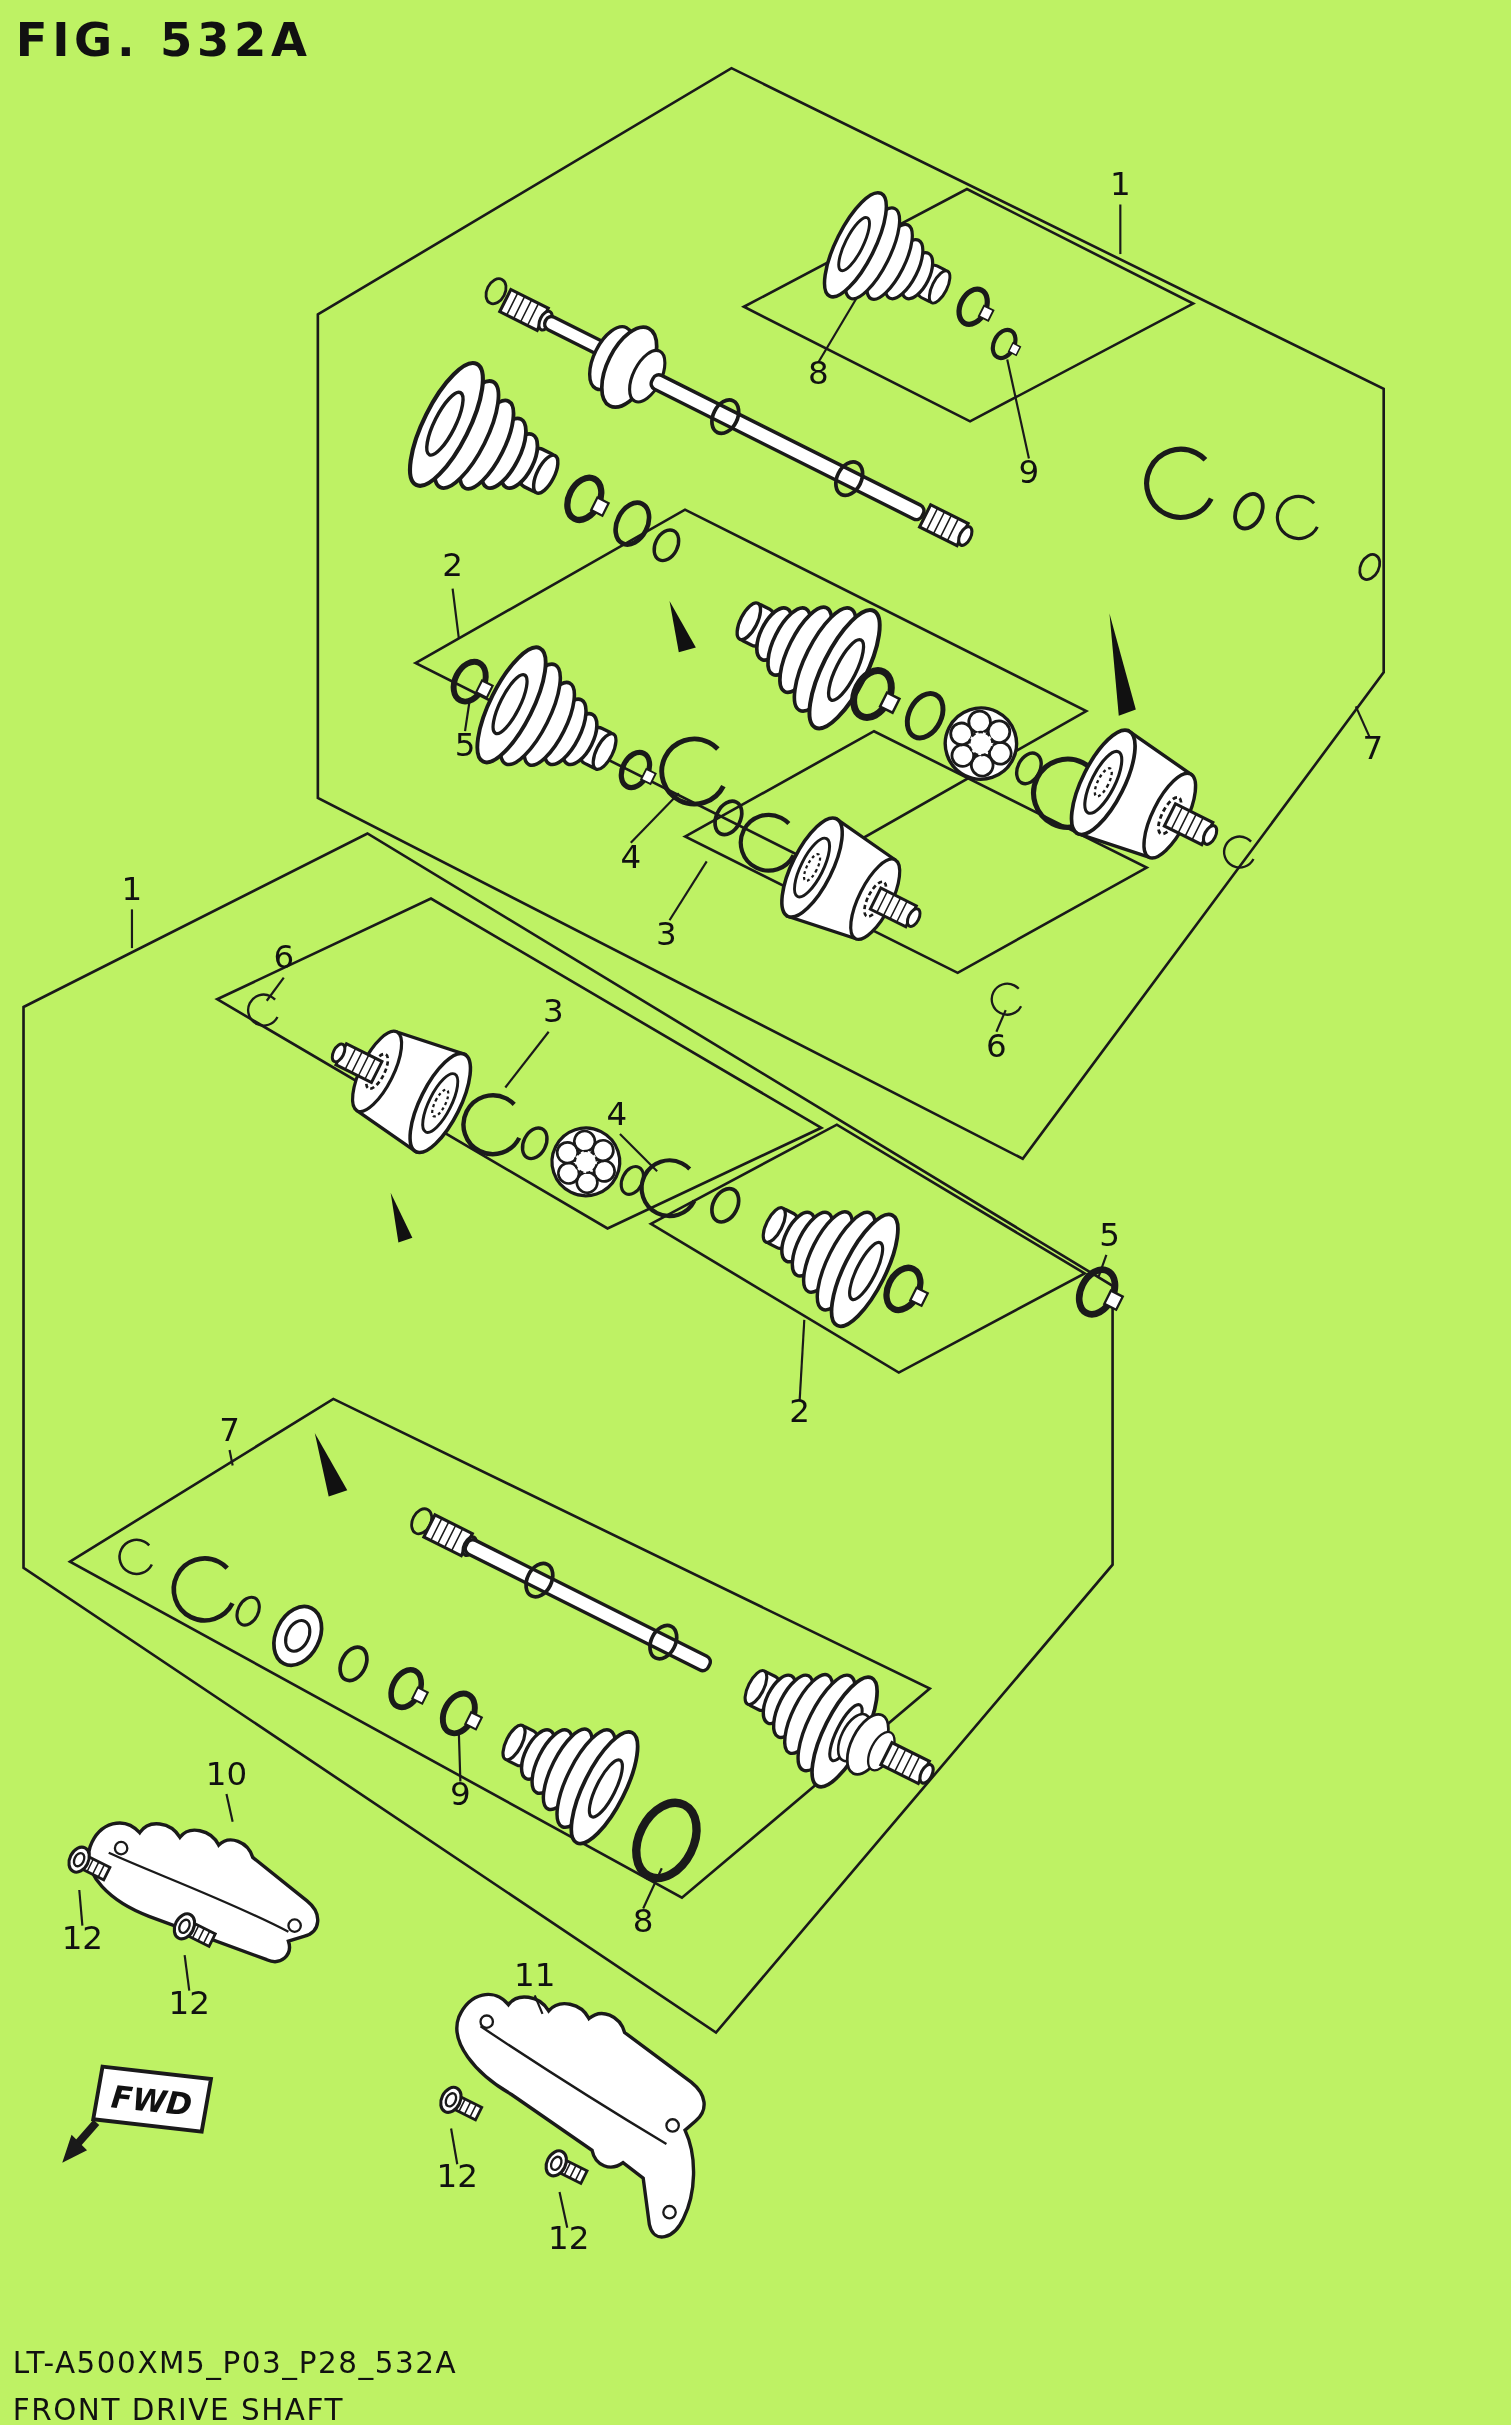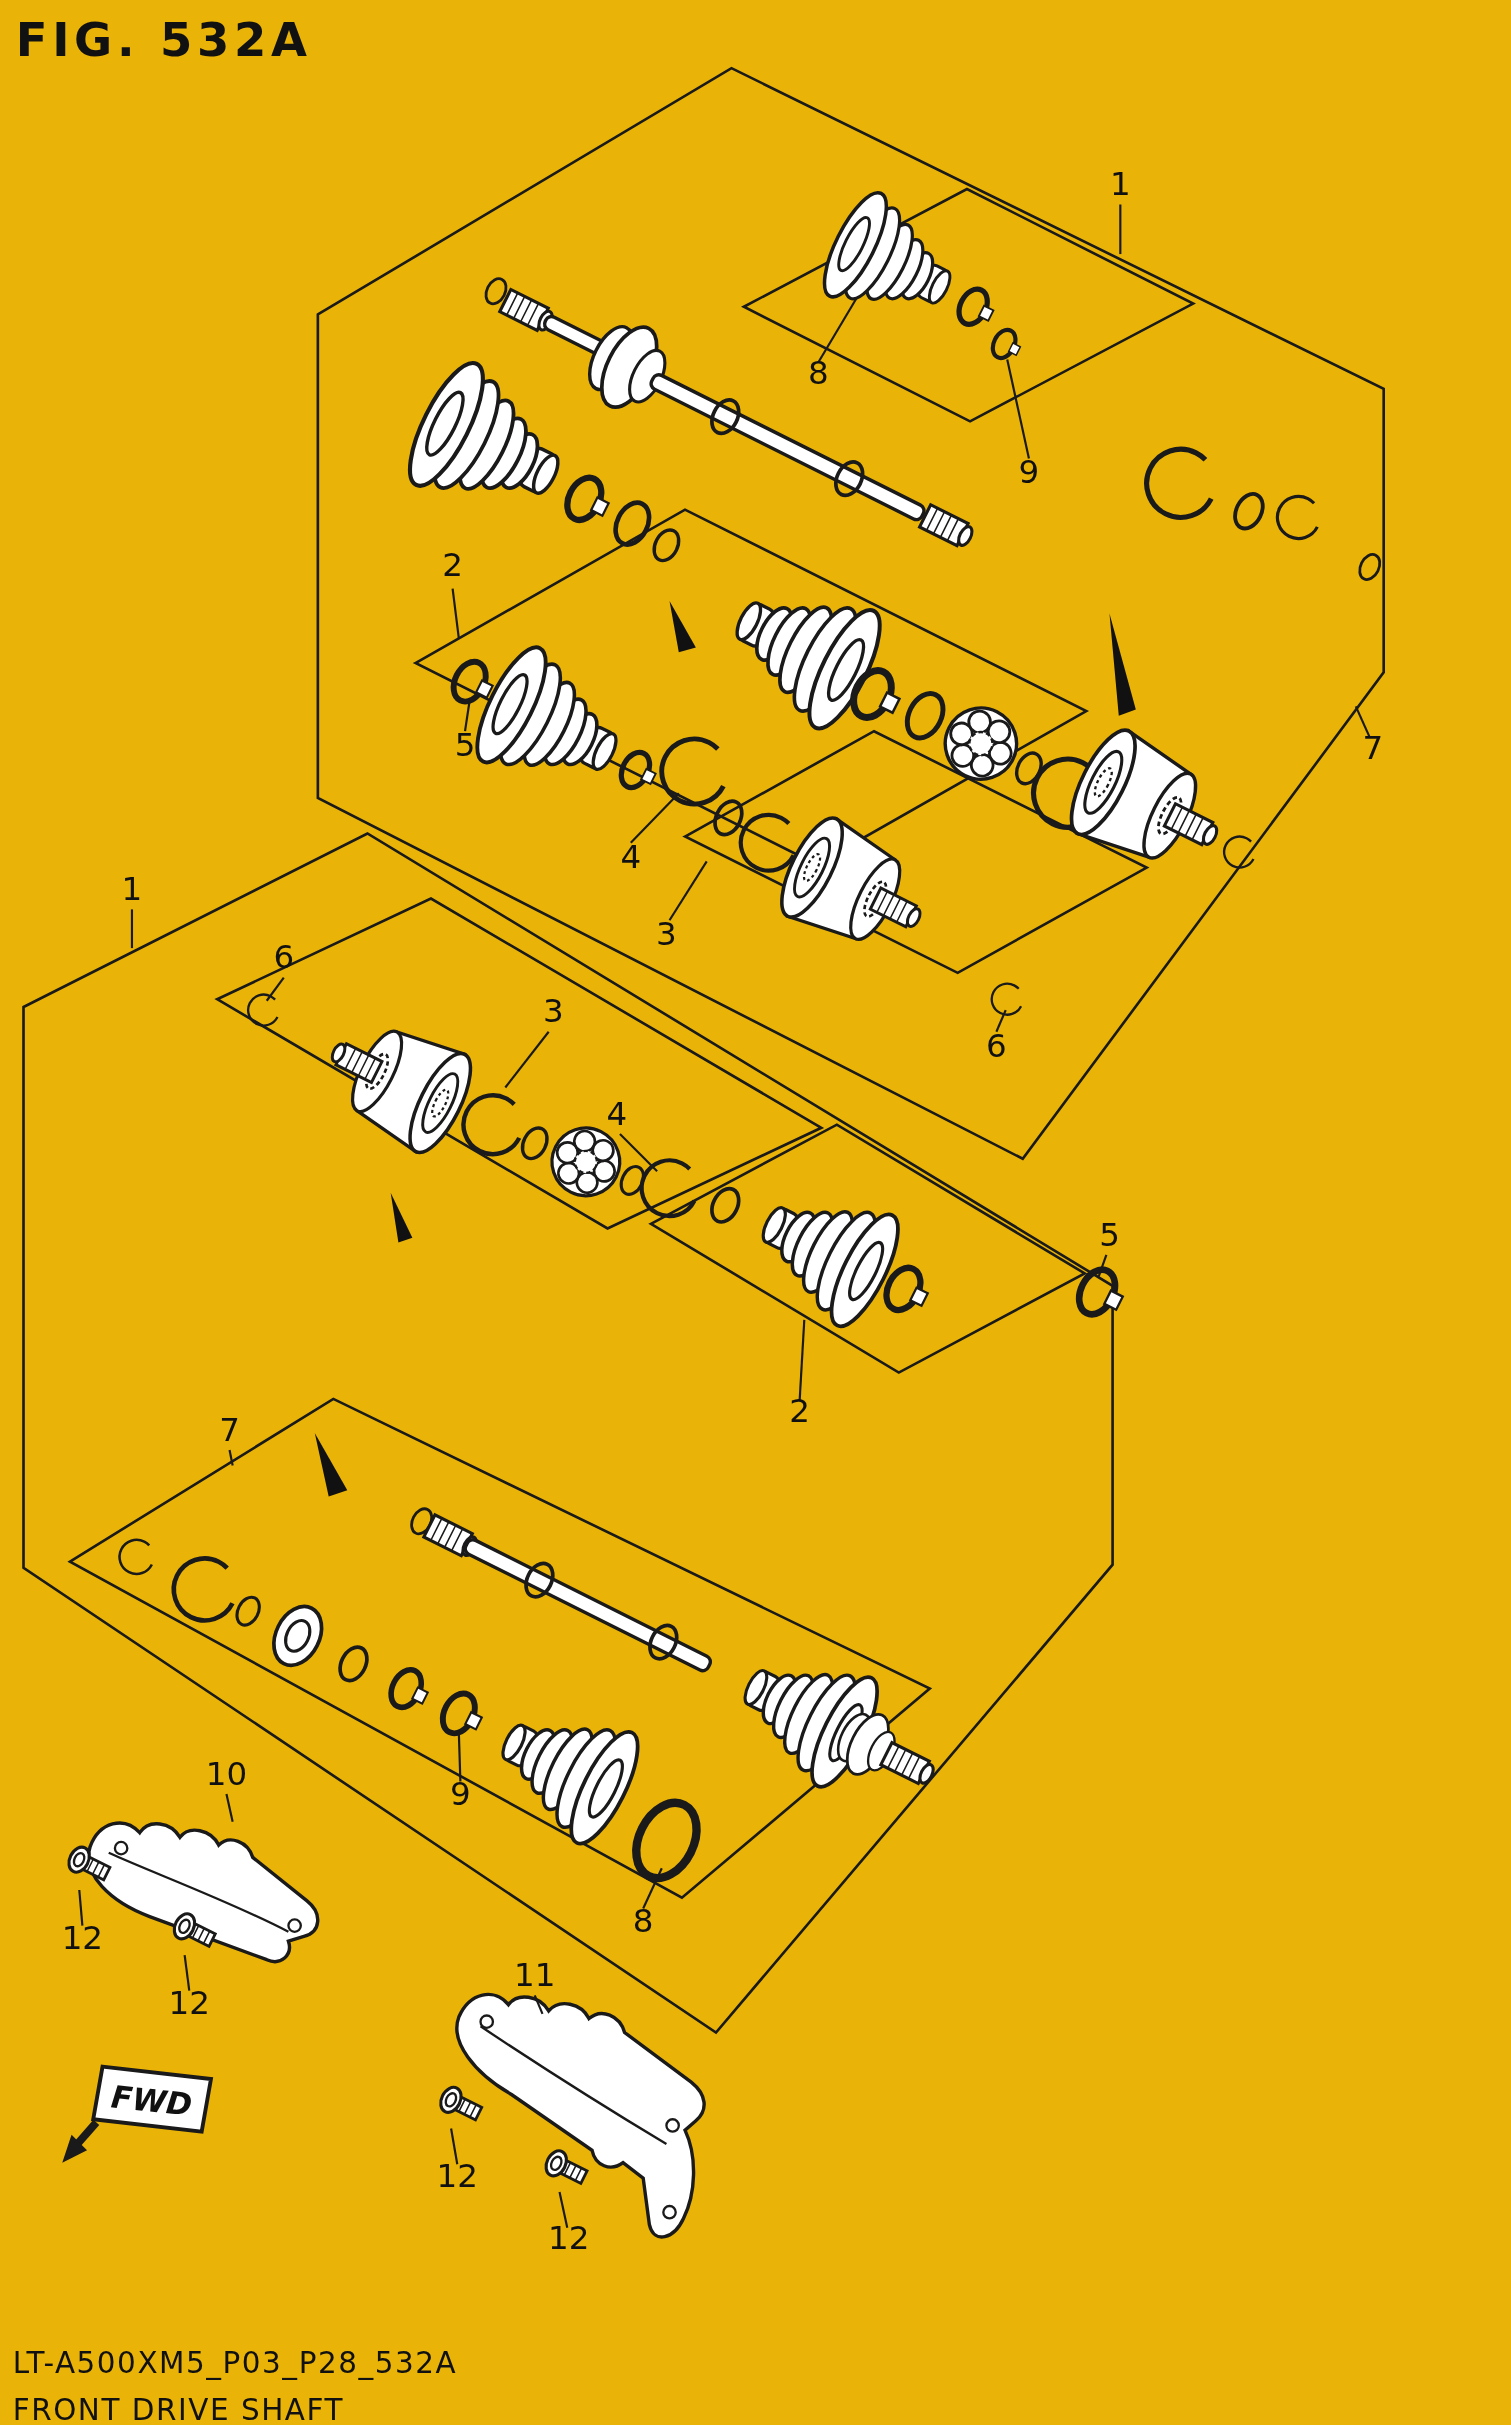--- a/index.html
+++ b/index.html
@@ -1,16 +1,16 @@
 <!DOCTYPE html>
 <html style="font-size:14.2px"><head>
 <meta charset="utf-8">
 <style>
   html,body{margin:0;padding:0;background:#ffffff;}
-  .page{position:relative;width:1511px;height:2426px;background:#eab308;overflow:hidden;}
+  .page{position:relative;width:1511px;height:2426px;background:#bef264;overflow:hidden;}
   .page svg{position:absolute;left:0;top:0;width:1511px;height:2426px;}
   text{font-family:"DejaVu Sans",sans-serif;fill:#111;}
   .callout{font-size:21px;text-anchor:middle;}
   .leader{stroke:#1a1a1a;stroke-width:1.4;}
   .ol{fill:none;stroke:#1a1a1a;stroke-width:1.7;}
   .title{font-size:30px;font-weight:bold;letter-spacing:3px;}
   .footer{font-size:19px;letter-spacing:1px;}
   .wedge{fill:#111;stroke:none;}
   .guard{fill:#fff;stroke:#1a1a1a;stroke-width:2.2;}
   .gdetail{fill:none;stroke:#1a1a1a;stroke-width:1.5;}

